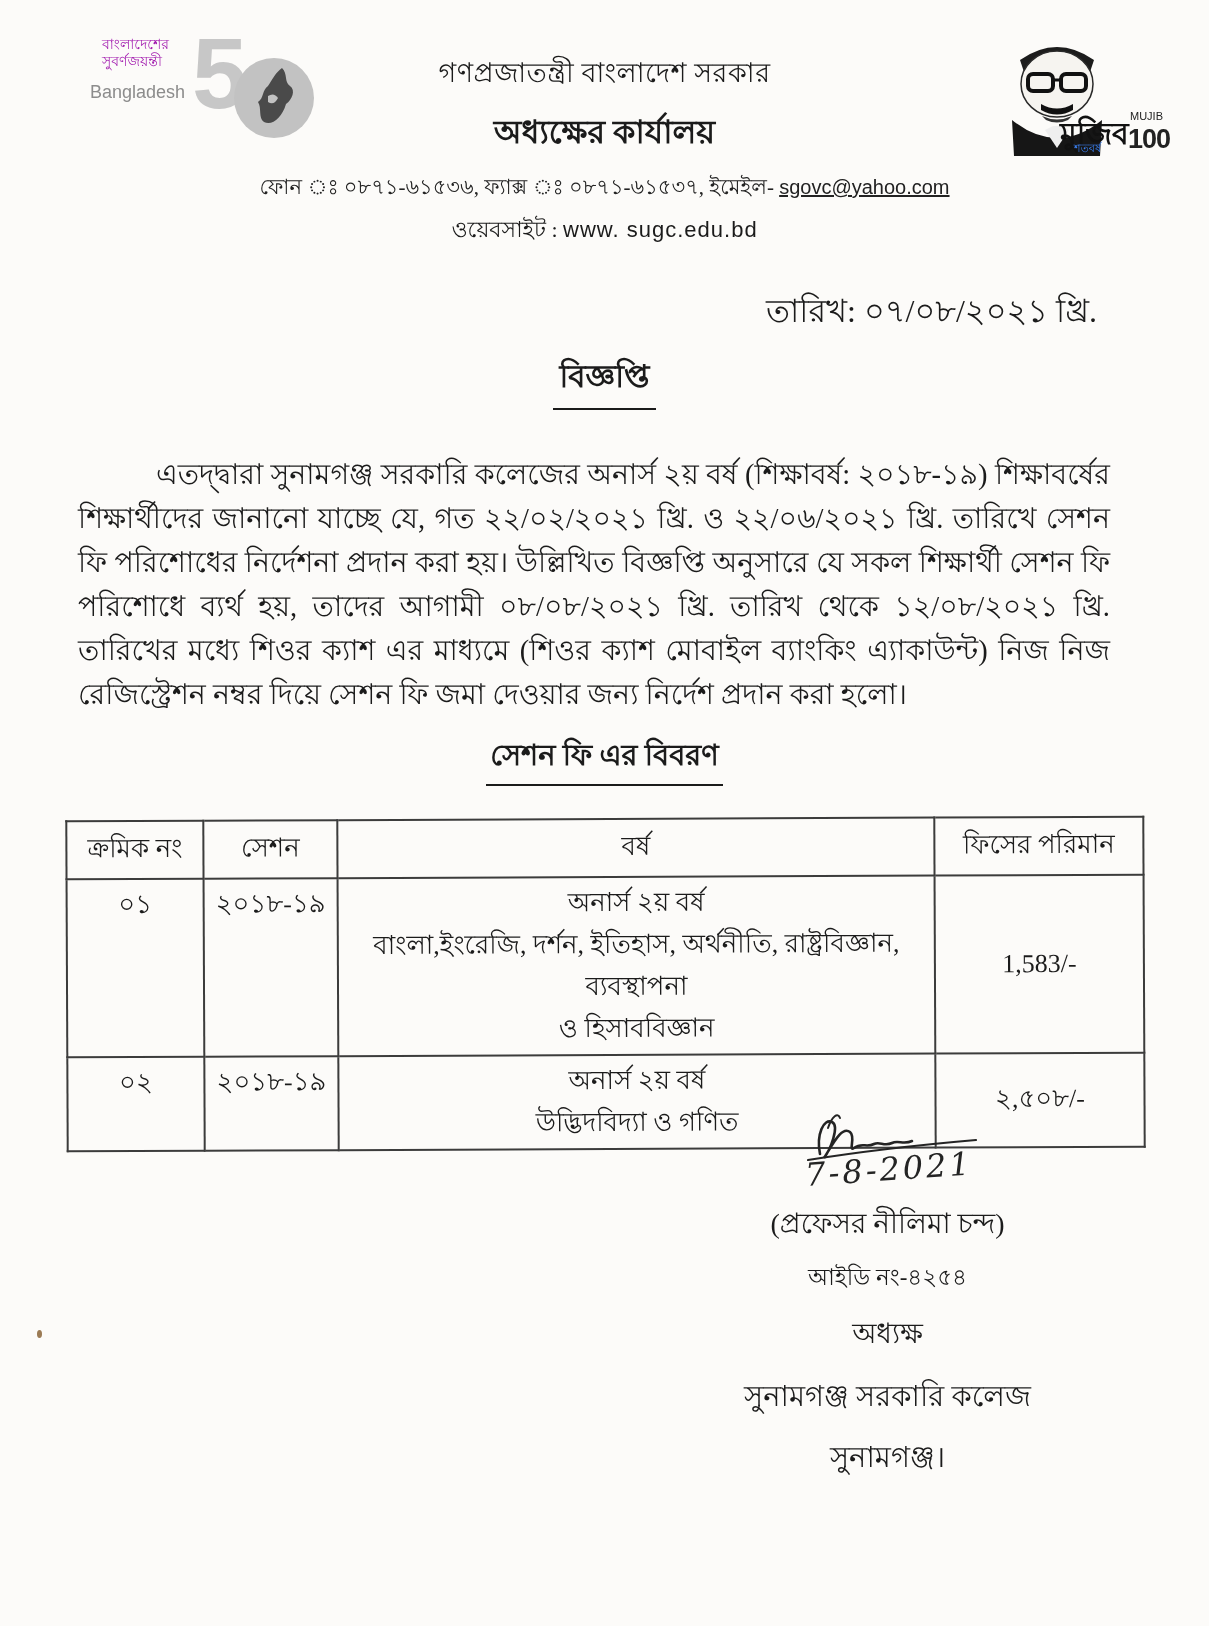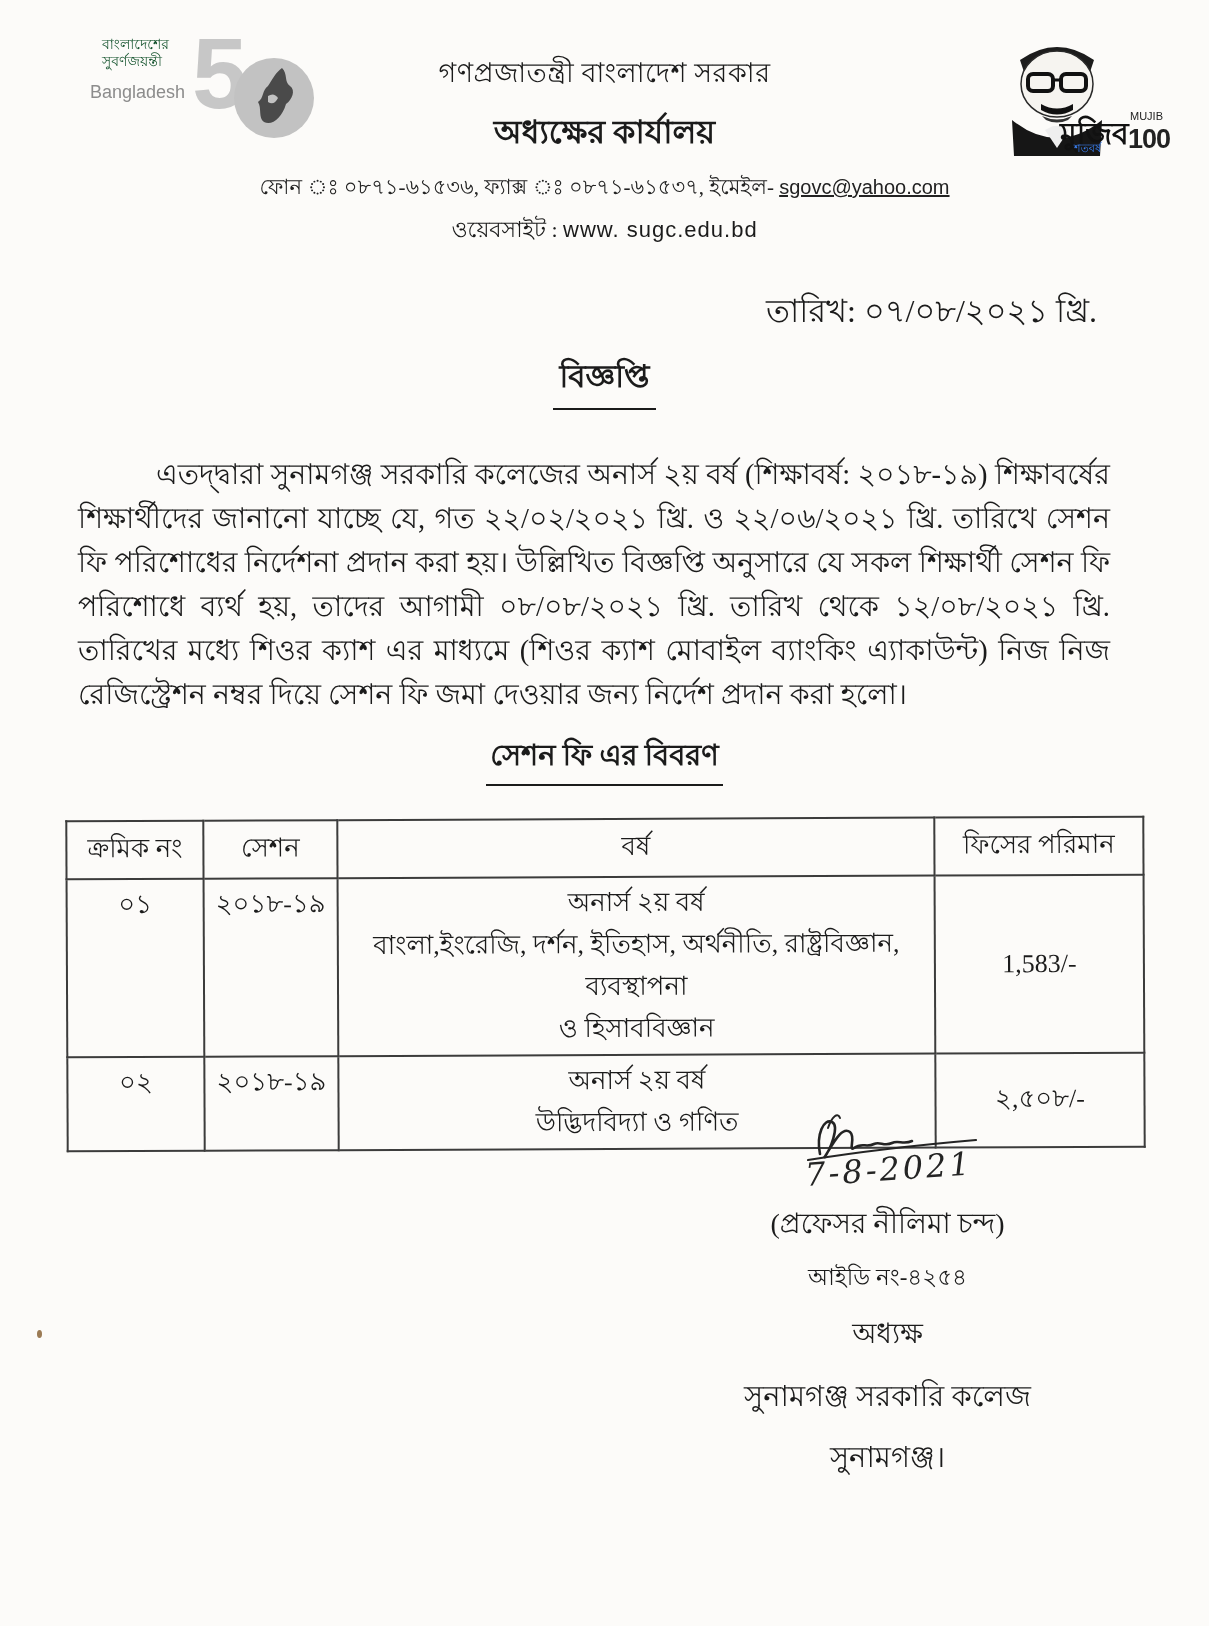--- a/index.html
+++ b/index.html
@@ -17,21 +17,21 @@
   .letterhead{position:absolute;left:0;top:52px;width:100%;text-align:center;}
   .govt-line{font-size:27px;letter-spacing:.5px;}
   .office-line{font-size:32px;font-weight:bold;margin-top:10px;}
   .college-line{font-size:29px;margin-top:8px;}
   .contact-line{font-size:21px;margin-top:10px;color:#222;}
   .contact-line .email{text-decoration:underline;font-family:"Liberation Sans",sans-serif;font-size:20px;color:#222;}
   .website-line{font-size:22px;margin-top:6px;}
   .website-line .url{font-family:"Liberation Sans",sans-serif;letter-spacing:1px;}
   
   .logo50{position:absolute;left:72px;top:34px;width:235px;height:120px;}
-  .logo50 .tiny{position:absolute;left:30px;top:2px;font-size:14px;line-height:17px;color:#14532d;}
+  .logo50 .tiny{position:absolute;left:30px;top:2px;font-size:14px;line-height:17px;color:#a21caf;}
   .logo50 .bd-word{position:absolute;left:18px;top:48px;font-size:18px;color:#8c8c8c;font-family:"Liberation Sans",sans-serif;}
   .logo50 .five{position:absolute;left:120px;top:-18px;font-size:100px;font-weight:bold;color:#c7c7c7;font-family:"Liberation Sans",sans-serif;}
   .logo50 svg{position:absolute;left:160px;top:22px;}
   
   .logo100{position:absolute;left:982px;top:26px;width:180px;height:150px;}
   .logo100 svg{position:absolute;left:0;top:0;}
   .logo100 .mujib-bn{position:absolute;left:78px;top:84px;font-size:30px;font-weight:bold;color:#111;}
   .logo100 .mujib-en{position:absolute;left:148px;top:84px;font-size:11px;color:#222;font-family:"Liberation Sans",sans-serif;}
   .logo100 .shotoborsho{position:absolute;left:92px;top:114px;font-size:11px;color:#3b82f6;}
   .logo100 .hundred{position:absolute;left:146px;top:98px;font-size:27px;color:#222;font-family:"Liberation Sans",sans-serif;font-weight:bold;letter-spacing:-1px;}

